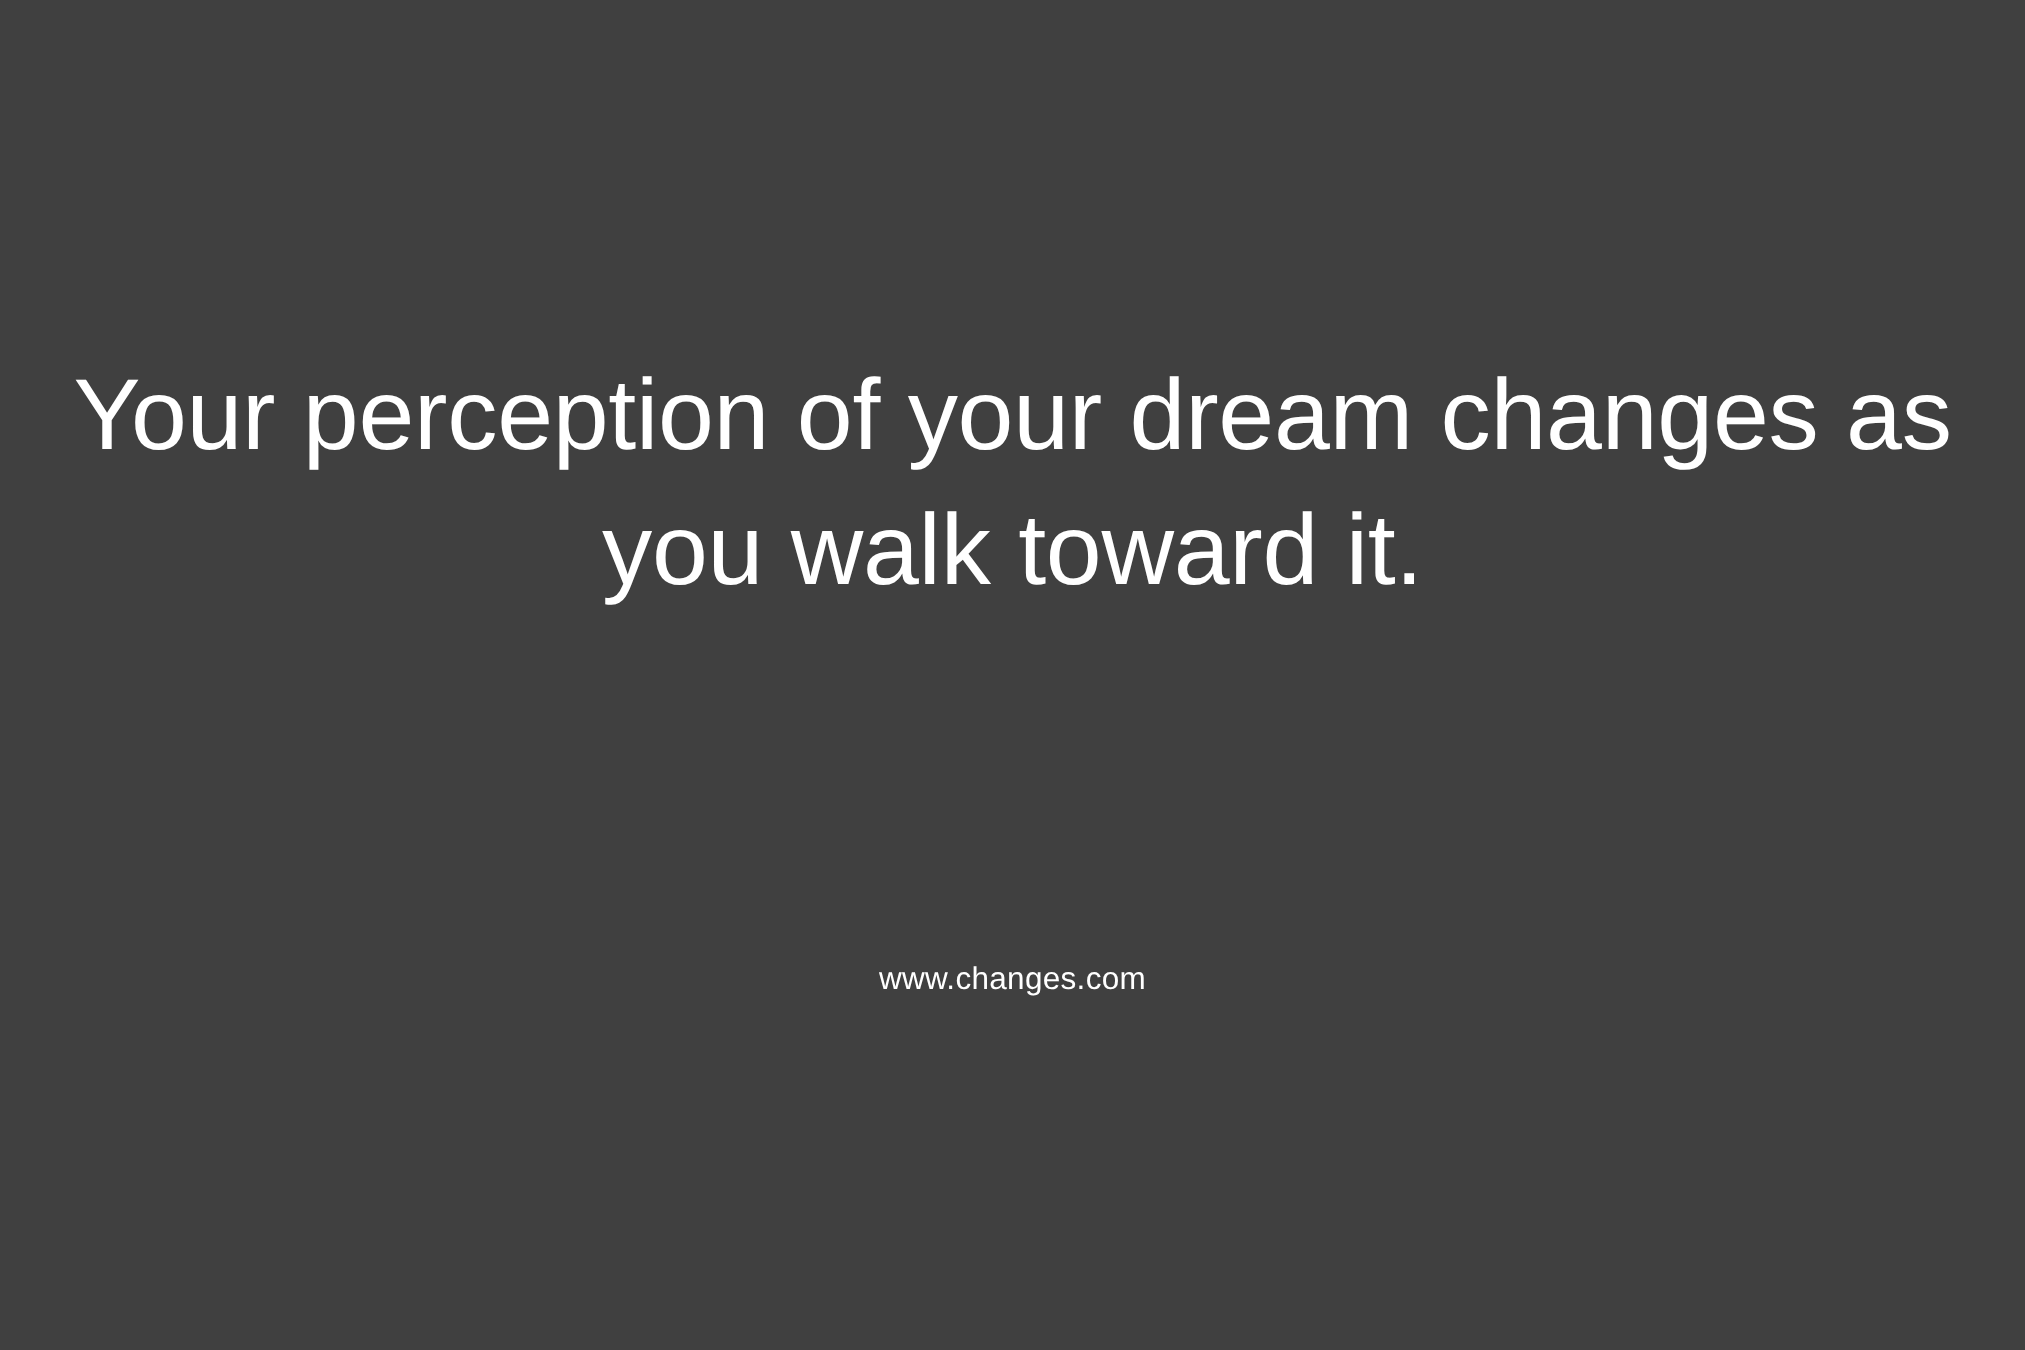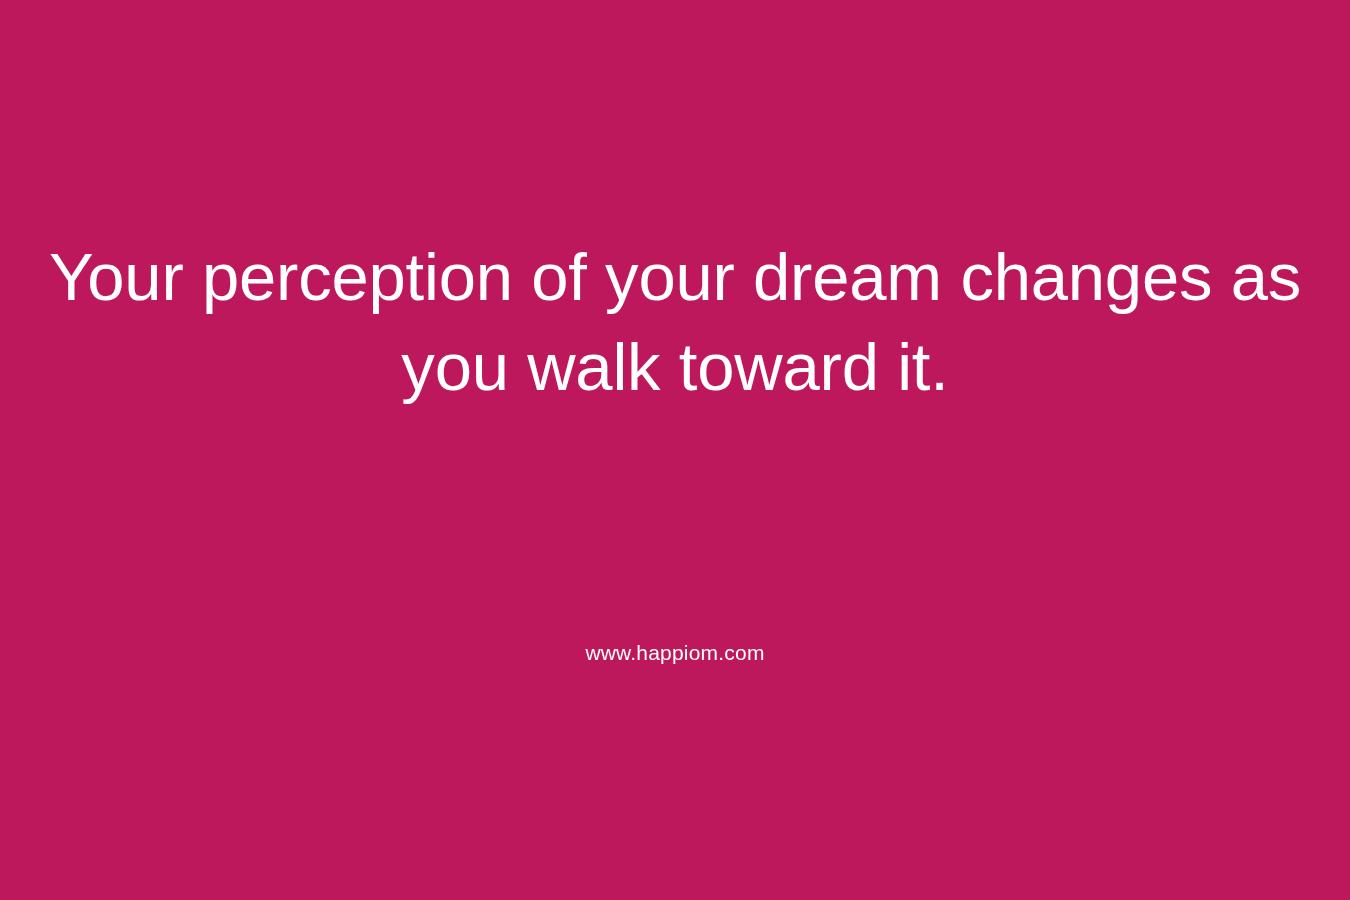--- a/index.html
+++ b/index.html
@@ -5,21 +5,21 @@
   html, body {
     margin: 0;
     padding: 0;
     background: #000000;
   }
 
   .quote-card {
     position: relative;
     width: 1350px;
     height: 900px;
-    background: #be185d;
+    background: #404040;
     overflow: hidden;
     font-family: "Liberation Sans", sans-serif;
     -webkit-font-smoothing: antialiased;
   }
 
   
   .quote-text {
     position: absolute;
     left: 0;
     right: 0;
@@ -64,15 +64,15 @@
   }
 </style>
 </head>
 <body>
 
 <div class="quote-card">
 
   <div class="quote-text">Your perception of your dream changes as you walk toward it.</div>
 
 
-  <div class="site-watermark">www.happiom.com</div>
+  <div class="site-watermark">www.changes.com</div>
 
 </div>
 
 </body></html>

